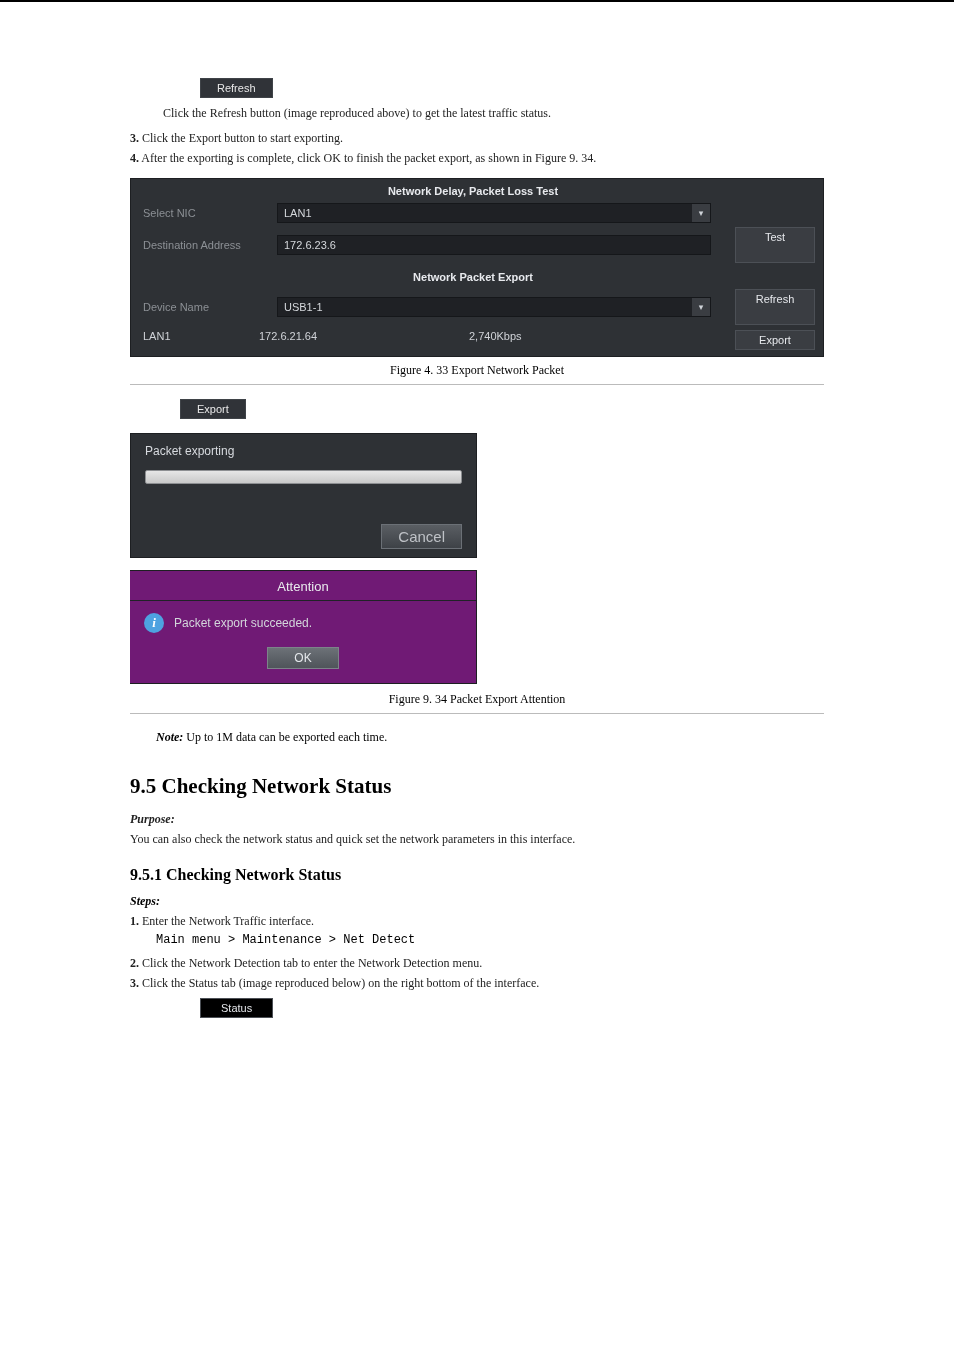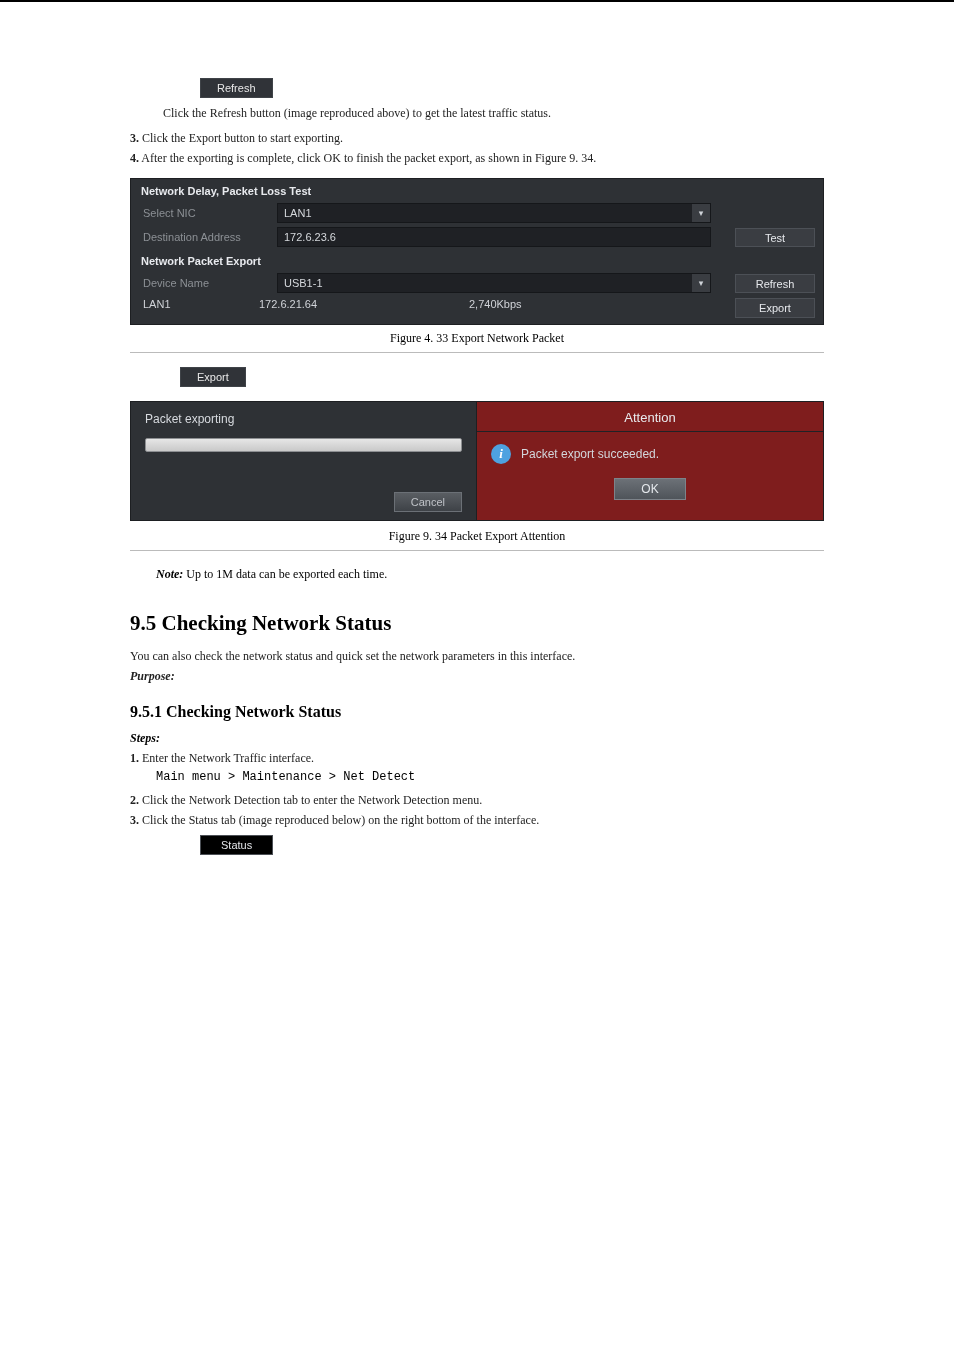--- a/index.html
+++ b/index.html
@@ -40,20 +40,21 @@
     margin: 12px 0 6px 0;
     color: #c7cace;
     font-size: 11px;
     border: 1px solid #1d1f22;
   }
   .panel .section-title {
     padding: 6px 18px 4px 10px;
     color: #e8eaee;
     font-size: 11px;
     font-weight: bold;
+    text-align: center;
   }
   .panel .row {
     display: flex;
     align-items: center;
     padding: 2px 8px;
     gap: 18px;
   }
   .panel .lbl {
     width: 120px;
     color: #8c9095;
@@ -75,21 +76,21 @@
     position: absolute;
     right: 0; top: 0; bottom: 0;
     width: 18px;
     background: #3a3d42;
     display: flex; align-items: center; justify-content: center;
     color: #cfd3d8;
     font-size: 9px;
   }
   .panel .sidebtn {
     width: 80px;
-    height: 19px;
+    height: 36px;
     background: #3a3d42;
     color: #e6e8ec;
     border: 1px solid #4c5056;
     font-size: 11px;
     text-align: center;
     line-height: 18px;
     margin-left: 6px;
     cursor: pointer;
   }
   .panel .data-row {
@@ -103,23 +104,24 @@
   .panel .data-row .c3 { flex: 1; }
   .caption {
     text-align: center;
     font-family: Georgia, "Times New Roman", serif;
     font-size: 12px;
     margin: 6px 0 6px 0;
   }
   .hr-thin { border: none; border-top: 1px solid #bbb; margin: 6px 0 10px 0; }
   .dual-panels {
     display: flex;
-    gap: 0;
+    gap: 12px;
     margin: 10px 0 8px 0;
     align-items: stretch;
+    flex-direction: column;
   }
   .prog-panel {
     background: #2e3135;
     width: 50%;
     border: 1px solid #1d1f22;
     padding: 10px 14px 8px 14px;
     color: #c7cace;
     position: relative;
   }
   .prog-title {
@@ -135,25 +137,25 @@
   }
   .prog-cancel {
     margin-top: 40px;
     text-align: right;
   }
   .prog-cancel .gbtn {
     display: inline-block;
     background: linear-gradient(#5a5e63, #3e4247);
     color: #bfc2c7;
     border: 1px solid #6b7076;
-    font-size: 11px;
+    font-size: 15px;
     padding: 3px 16px;
   }
   .attn-panel {
-    background: #7f1d1d;
+    background: #701a75;
     width: 50%;
     border: 1px solid #1d1f22;
     border-left: none;
     padding: 0;
     color: #d3d6db;
   }
   .attn-title {
     text-align: center;
     padding: 8px 0 6px 0;
     font-size: 13px;
@@ -304,24 +306,24 @@
   <p class="caption">Figure 9. 34  Packet Export Attention</p>
   <hr class="hr-thin">
 
   <div class="note-block">
     <span class="note-label">Note:</span>
     <span>Up to 1M data can be exported each time.</span>
   </div>
 
   <div class="heading h2">9.5 Checking Network Status</div>
 
+  <p class="instr">
+    <span style="font-style:italic; font-weight:bold;">Purpose:</span>
+  </p>
   <p class="instr">You can also check the network status and quick set the network parameters in this interface.</p>
-  <p class="instr">
-    <span style="font-style:italic; font-weight:bold;">Purpose:</span>
-  </p>
 
   <div class="heading h3">9.5.1 Checking Network Status</div>
 
   <p class="steps-title">Steps:</p>
 
   <p class="instr">
     <span class="step-label">1.</span>
     <span>Enter the Network Traffic interface.</span>
   </p>
   <p class="nav-path">Main menu &gt; Maintenance &gt; Net Detect</p>

